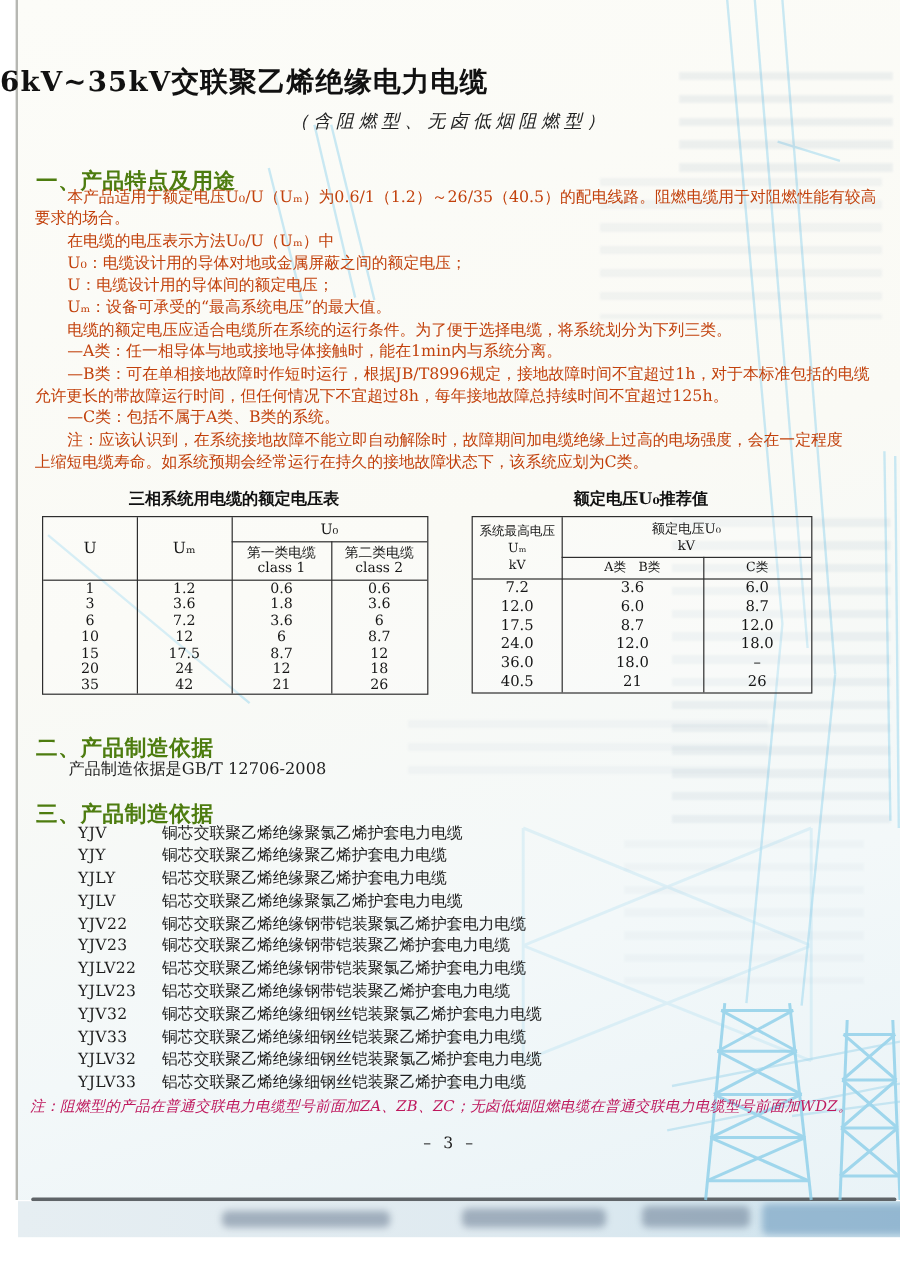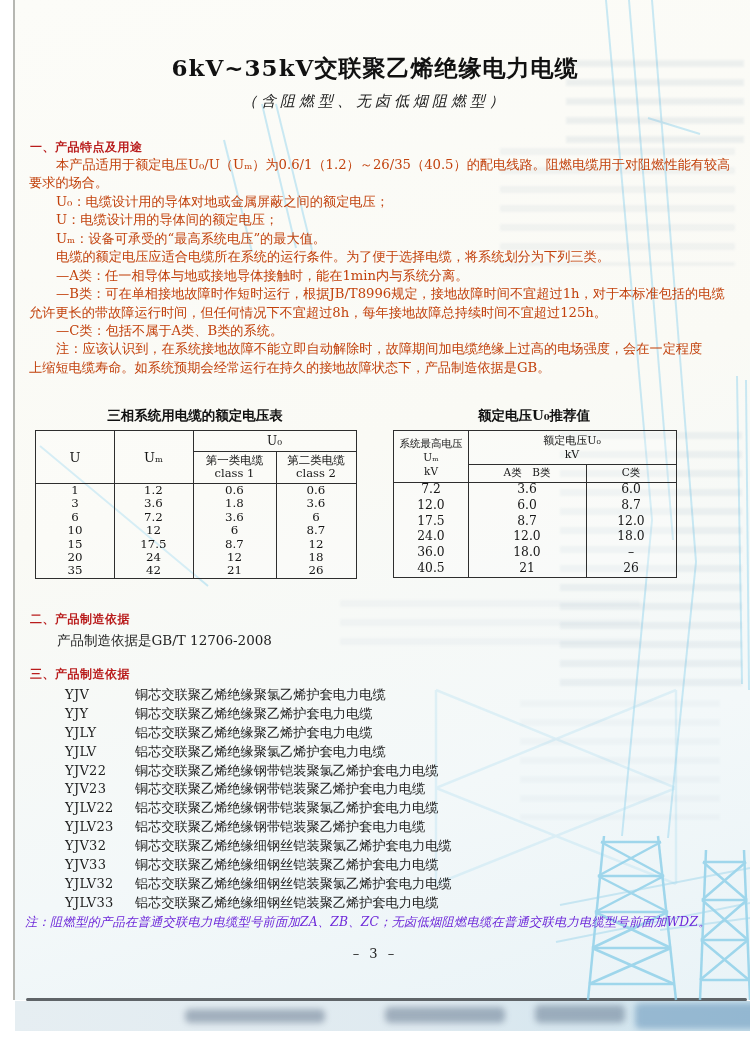--- a/index.html
+++ b/index.html
@@ -14,47 +14,47 @@
   .next-strip{position:absolute;left:15px;top:1001px;width:735px;height:30px;overflow:hidden;
               background:linear-gradient(90deg,#e6eef2 0%,#dfeaf0 55%,#cde3ee 100%);}
   .blob{position:absolute;filter:blur(3px);border-radius:5px;background:rgba(55,75,105,.38);}
   .blob.b4{background:rgba(90,140,180,.5);}
   
   .ghost{position:absolute;z-index:2;filter:blur(1.1px);
          background:repeating-linear-gradient(180deg,rgba(120,148,172,.20) 0 7px,rgba(0,0,0,0) 7px 19px);}
   svg.wm{position:absolute;left:0;top:0;z-index:1;}
   .content{position:absolute;left:0;top:0;width:750px;height:1057px;z-index:3;}
   
-  .doc-title{position:absolute;left:0;right:0;top:53px;text-align:center;
+  .doc-title{position:absolute;left:0;right:0;top:53px;
              font-size:23px;font-weight:bold;letter-spacing:1px;color:#111;}
   .doc-subtitle{position:absolute;left:0;right:0;top:92px;text-align:center;
                 font-size:15px;font-style:italic;letter-spacing:4px;color:#222;}
   .h-sec{position:absolute;left:30px;font-family:Liberation Serif, serif;
-         font-weight:bold;font-size:12px;letter-spacing:.5px;color:#b91c1c;}
+         font-weight:bold;font-size:18px;letter-spacing:.5px;color:#4d7c0f;}
   
   .para{position:absolute;left:29px;top:156px;width:700px;font-size:13.2px;color:#c2410c;}
   .para .bl{height:18.45px;line-height:18.45px;white-space:nowrap;overflow:hidden;}
   .ind{padding-left:27px;}
   
   .tbl-title{position:absolute;top:407px;font-weight:bold;font-size:13.5px;text-align:center;color:#111;}
   .tbl{position:absolute;top:430px;border:1.5px solid #2e2e2e;background:rgba(255,255,255,.25);}
   #lt{left:35px;width:320px;height:147px;}
   #rt{left:393px;width:282px;height:146px;}
   .ln{position:absolute;background:#2e2e2e;}
   .cell{position:absolute;display:flex;align-items:center;justify-content:center;
         text-align:center;white-space:pre-line;color:#161616;}
   .vals{position:absolute;text-align:center;white-space:pre-line;color:#161616;}
   
   .sec-body{position:absolute;left:57px;font-size:13.5px;}
   .models{position:absolute;left:65px;top:686px;font-size:13.2px;}
   .model-row{height:18.9px;line-height:18.9px;white-space:nowrap;}
   .mcode{display:inline-block;width:70px;font-size:13px;letter-spacing:.3px;}
   
   .foot-note{position:absolute;left:25px;top:914px;width:712px;font-size:12.3px;
-             font-style:italic;letter-spacing:.2px;color:#6d28d9;white-space:nowrap;}
+             font-style:italic;letter-spacing:.2px;color:#be185d;white-space:nowrap;}
   .page-num{position:absolute;left:0;right:0;top:946px;text-align:center;
             font-size:13px;letter-spacing:3px;color:#222;}
 </style>
 </head>
 <body>
 
 <div id="canvas">
 
   <div class="page"></div>
   <div class="page-edge-left"></div>
@@ -109,30 +109,31 @@
   <div class="content">
 
     <div class="doc-title">6kV~35kV交联聚乙烯绝缘电力电缆</div>
     <div class="doc-subtitle">（含阻燃型、无卤低烟阻燃型）</div>
 
     <div class="h-sec" style="top:139px">一、产品特点及用途</div>
 
     <div class="para">
       <div class="bl ind">本产品适用于额定电压U₀/U（Uₘ）为0.6/1（1.2）～26/35（40.5）的配电线路。阻燃电缆用于对阻燃性能有较高</div>
       <div class="bl">要求的场合。</div>
+      <div class="bl ind">在电缆的电压表示方法U₀/U（Uₘ）中</div>
       <div class="bl ind">U₀：电缆设计用的导体对地或金属屏蔽之间的额定电压；</div>
       <div class="bl ind">U：电缆设计用的导体间的额定电压；</div>
       <div class="bl ind">Uₘ：设备可承受的“最高系统电压”的最大值。</div>
       <div class="bl ind">电缆的额定电压应适合电缆所在系统的运行条件。为了便于选择电缆，将系统划分为下列三类。</div>
       <div class="bl ind">—A类：任一相导体与地或接地导体接触时，能在1min内与系统分离。</div>
       <div class="bl ind">—B类：可在单相接地故障时作短时运行，根据JB/T8996规定，接地故障时间不宜超过1h，对于本标准包括的电缆</div>
       <div class="bl">允许更长的带故障运行时间，但任何情况下不宜超过8h，每年接地故障总持续时间不宜超过125h。</div>
       <div class="bl ind">—C类：包括不属于A类、B类的系统。</div>
       <div class="bl ind">注：应该认识到，在系统接地故障不能立即自动解除时，故障期间加电缆绝缘上过高的电场强度，会在一定程度</div>
-      <div class="bl">上缩短电缆寿命。如系统预期会经常运行在持久的接地故障状态下，产品制造依据是GB。</div>
+      <div class="bl">上缩短电缆寿命。如系统预期会经常运行在持久的接地故障状态下，该系统应划为C类。</div>
     </div>
 
     <div class="tbl-title" style="left:35px;width:320px">三相系统用电缆的额定电压表</div>
     <div class="tbl" id="lt">
       <div class="ln" style="left:78px;top:0;width:1.3px;height:147px"></div>
       <div class="ln" style="left:157px;top:0;width:1.3px;height:147px"></div>
       <div class="ln" style="left:240px;top:20px;width:1.3px;height:127px"></div>
       <div class="ln" style="left:157px;top:20px;width:163px;height:1.3px"></div>
       <div class="ln" style="left:0;top:52px;width:320px;height:1.3px"></div>
       <div class="cell" style="left:0;top:0;width:78px;height:52px;font-size:13px">U</div>

